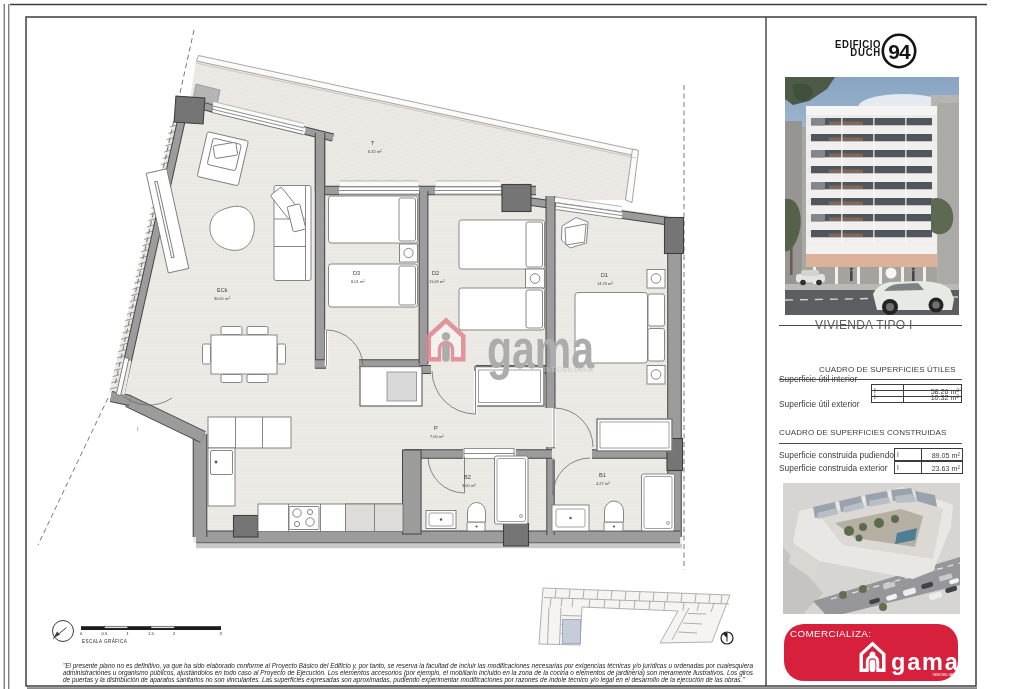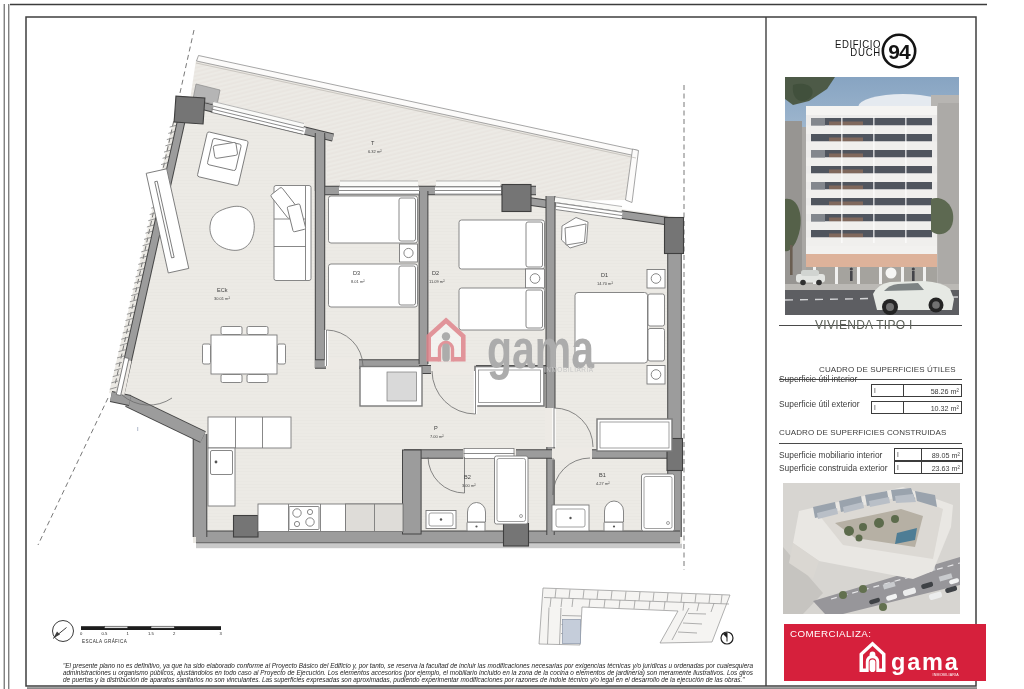--- a/index.html
+++ b/index.html
@@ -464,21 +464,21 @@
 <rect x="562.5" y="619.5" width="18" height="24" fill="#c5cdda" stroke="#8b96a9"></rect>
 </g>
 
 <g>
 <circle cx="727" cy="638" r="6" fill="none" stroke="#1e1e1e" stroke-width="1.2"></circle>
 <path d="M 727 632.5 L 727 638 L 723 634 A 5.5 5.5 0 0 1 727 632.5 Z" fill="#1e1e1e"></path>
 <line x1="727" y1="632.5" x2="727" y2="641.5" stroke="#1e1e1e" stroke-width="1"></line>
 </g>
 </svg>
 
-<div class="abs" style="left:819px;top:40.5px;width:62px;text-align:right;color:#141414;font-weight:normal;line-height:8.5px;">
+<div class="abs" style="left:819px;top:40.5px;width:62px;text-align:right;color:#141414;font-weight:bold;line-height:8.5px;">
   <div style="font-size:10.2px;letter-spacing:0.6px;transform:scaleX(0.94);transform-origin:right;">EDIFICIO</div>
   <div style="font-size:10.2px;letter-spacing:0.8px;transform:scaleX(0.94);transform-origin:right;">DUCH</div>
 </div>
 
 <svg class="abs" style="left:881px;top:33px" width="36" height="36" viewBox="0 0 36 36">
   <circle cx="18" cy="18" r="16.2" fill="none" stroke="#141414" stroke-width="2.6"></circle>
   <text x="18" y="25.5" font-size="21" font-weight="bold" text-anchor="middle" fill="#141414" font-family="Liberation Sans, sans-serif" style="letter-spacing:-1px">94</text>
 </svg>
 
 <svg class="abs" style="left:785px;top:77px" width="174" height="238" viewBox="0 0 174 238">
@@ -592,30 +592,30 @@
 <div class="abs" style="left:779px;top:378.6px;width:183px;height:1.4px;background:#4a4a4a;"></div>
 
 <div class="abs" style="left:779px;top:374px;font-size:8.4px;color:#3c3c3c;">Superficie útil interior</div>
 <div class="abs" style="left:871px;top:384px;width:89px;height:10.5px;border:1px solid #3c3c3c;">
   <div class="abs" style="left:31px;top:0;width:1px;height:10.5px;background:#3c3c3c;"></div>
   <div class="abs" style="left:2px;top:1.5px;font-size:6.5px;color:#3c3c3c;">I</div>
   <div class="abs" style="right:2px;top:1.5px;font-size:7.2px;color:#3c3c3c;">58.26 m²</div>
 </div>
 
 <div class="abs" style="left:779px;top:398.5px;font-size:8.4px;color:#3c3c3c;">Superficie útil exterior</div>
-<div class="abs" style="left:871px;top:401px;width:89px;height:10.5px;border:1px solid #3c3c3c;">
+<div class="abs" style="left:871px;top:390px;width:89px;height:10.5px;border:1px solid #3c3c3c;">
   <div class="abs" style="left:31px;top:0;width:1px;height:10.5px;background:#3c3c3c;"></div>
   <div class="abs" style="left:2px;top:1.5px;font-size:6.5px;color:#3c3c3c;">I</div>
   <div class="abs" style="right:2px;top:1.5px;font-size:7.2px;color:#3c3c3c;">10.32 m²</div>
 </div>
 
 <div class="abs" style="left:779px;top:428px;font-size:8px;color:#3c3c3c;letter-spacing:0.1px;">CUADRO DE SUPERFICIES CONSTRUIDAS</div>
 <div class="abs" style="left:779px;top:442.6px;width:183px;height:1.4px;background:#4a4a4a;"></div>
 
-<div class="abs" style="left:779px;top:449.5px;font-size:8.4px;color:#3c3c3c;">Superficie mobiliario interior</div>
+<div class="abs" style="left:779px;top:449.5px;font-size:8.4px;color:#3c3c3c;">Superficie construida pudiendo</div>
 <div class="abs" style="left:894px;top:448px;width:67px;height:10.5px;border:1px solid #3c3c3c;">
   <div class="abs" style="left:26px;top:0;width:1px;height:10.5px;background:#3c3c3c;"></div>
   <div class="abs" style="left:2px;top:1.5px;font-size:6.5px;color:#3c3c3c;">I</div>
   <div class="abs" style="right:2px;top:1.5px;font-size:7.2px;color:#3c3c3c;text-align:right;">89.05 m²</div>
 </div>
 
 <div class="abs" style="left:779px;top:462.5px;font-size:8.4px;color:#3c3c3c;">Superficie construida exterior</div>
 <div class="abs" style="left:894px;top:461px;width:67px;height:10.5px;border:1px solid #3c3c3c;">
   <div class="abs" style="left:26px;top:0;width:1px;height:10.5px;background:#3c3c3c;"></div>
   <div class="abs" style="left:2px;top:1.5px;font-size:6.5px;color:#3c3c3c;">I</div>
@@ -673,21 +673,21 @@
     <rect x="138" y="100" width="12" height="5" rx="2" transform="rotate(-16 144 102)"></rect>
     <rect x="162" y="104" width="12" height="5" rx="2" transform="rotate(-16 168 106)"></rect>
     <rect x="86" y="116" width="11" height="4.5" rx="2" transform="rotate(-16 91 118)"></rect>
   </g>
   <g fill="#f2f3f3">
     <rect x="103" y="112" width="11" height="5" rx="2" transform="rotate(-16 108 114)"></rect>
     <rect x="166" y="96" width="10" height="4.5" rx="2" transform="rotate(-16 171 98)"></rect>
   </g>
 </svg>
 
-<div class="abs" style="left:784px;top:623.5px;width:202px;height:57.5px;background:#d6203c;">
+<div class="abs" style="left:784px;top:623.5px;width:174px;height:57.5px;background:#d6203c;border-radius:20px;">
   <div class="abs" style="left:6px;top:4px;font-size:9.8px;color:#fff;letter-spacing:0.4px;">COMERCIALIZA:</div>
 
   <svg class="abs" style="left:76px;top:16.5px;overflow:visible" width="110" height="38" viewBox="0 0 110 38">
     <path d="M 12.5 1.5 L 25.5 13.5 L 25.5 32 L 16.3 32 L 16.3 22 A 1 1 0 0 0 8.7 22 L 8.7 32 L -0.5 32 L -0.5 13.5 Z M 12.5 6 L 3 14.8 L 3 28.5 L 5.8 28.5 L 5.8 21.5 A 1 1 0 0 1 19.2 21.5 L 19.2 28.5 L 22 28.5 L 22 14.8 Z" fill="#ffffff" fill-rule="evenodd"></path>
     <circle cx="12.5" cy="14.5" r="2.9" fill="#ffffff"></circle>
     <rect x="9.6" y="19.5" width="5.8" height="12.5" rx="2.8" fill="#ffffff"></rect>
     <text x="31" y="30" font-size="23.5" font-weight="bold" fill="#ffffff" font-family="Liberation Sans, sans-serif" letter-spacing="1.8">gama</text>
     <text x="72.5" y="35.5" font-size="3.6" fill="#ffffff" font-family="Liberation Sans, sans-serif" letter-spacing="0.18">INMOBILIARIA</text>
   </svg>
 </div>

